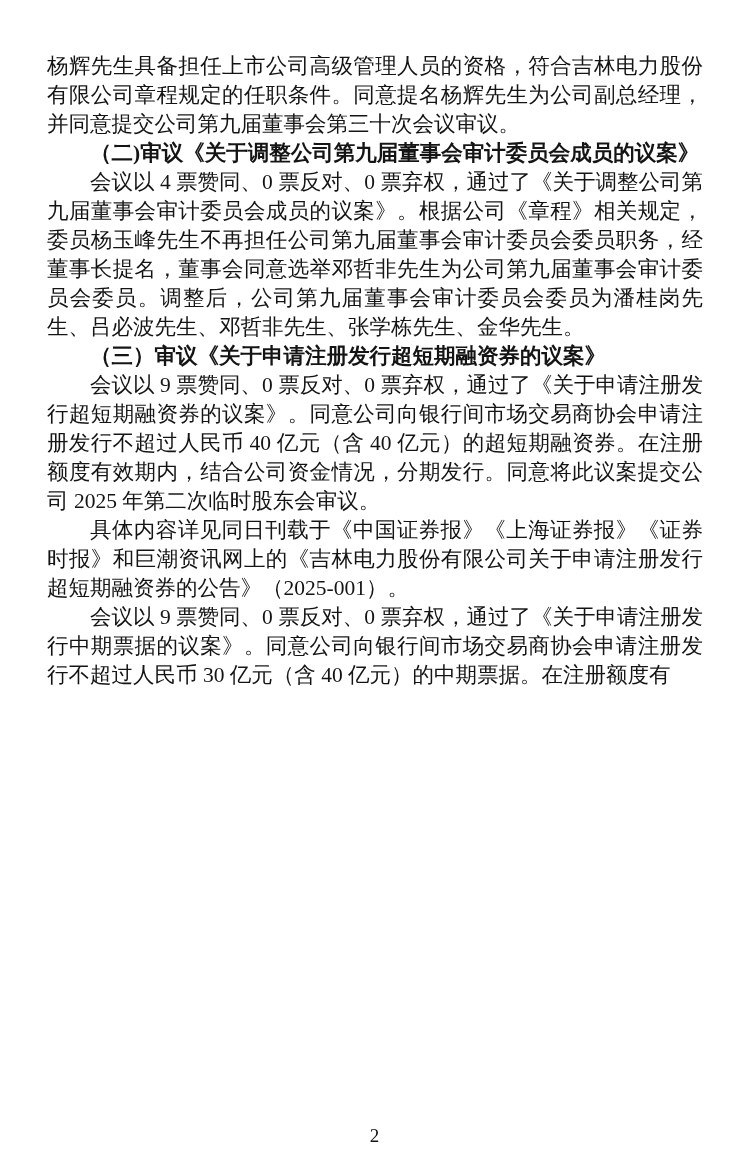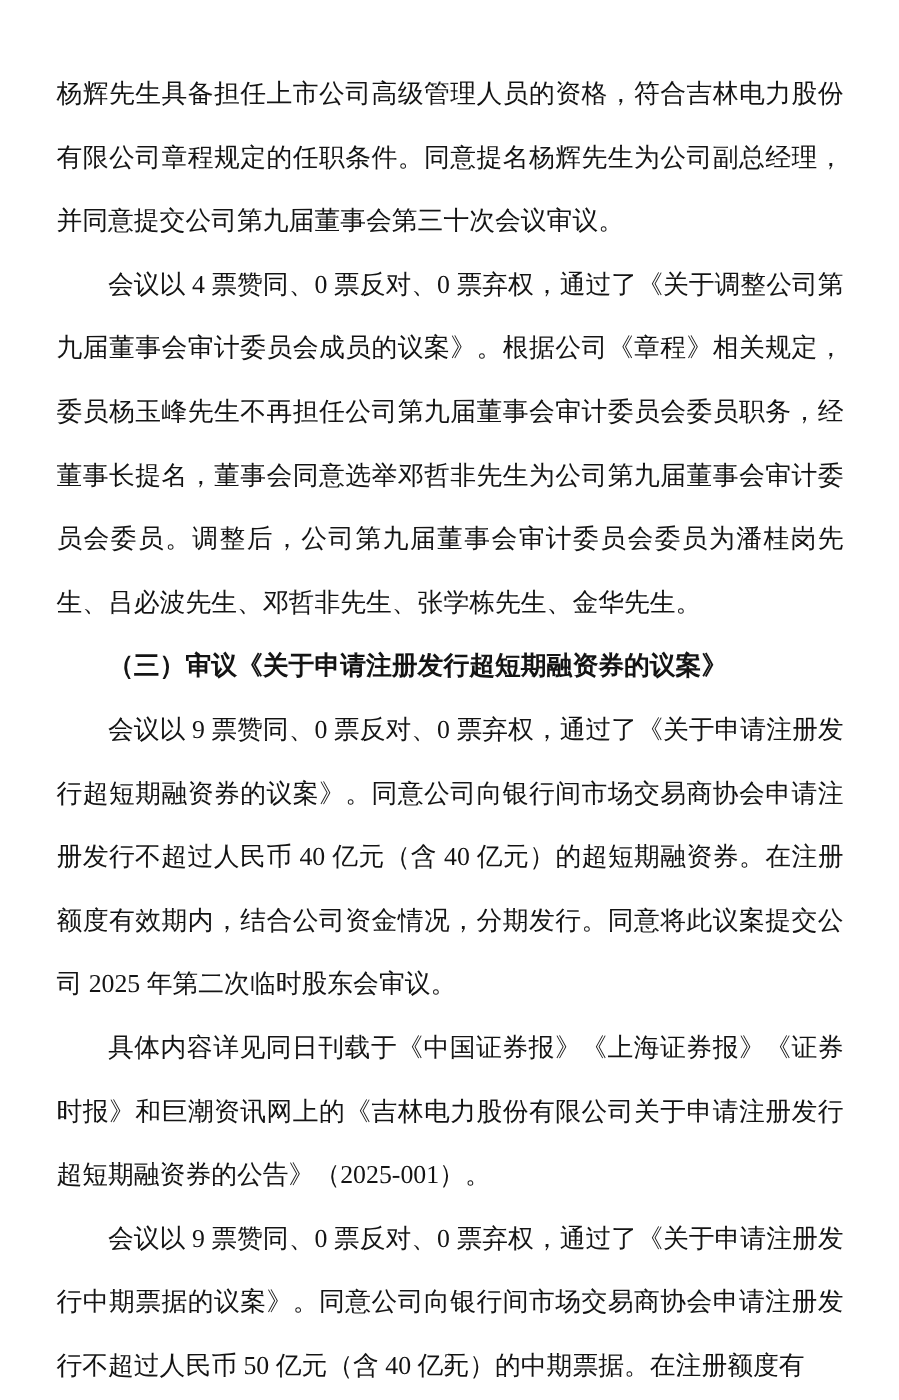--- a/index.html
+++ b/index.html
@@ -15,21 +15,21 @@
     overflow: hidden;
     color: #141414;
     font-family: "Liberation Serif", "DejaVu Serif", serif;
   }
   .doc-body {
     position: absolute;
     left: 47px;
     top: 52px;
     width: 656px;
     font-size: 21.5px;
-    line-height: 53px;
+    line-height: 29px;
     text-align: justify;
     text-justify: inter-ideograph;
   }
   .para {
     margin: 0;
     padding: 0;
     text-indent: 2em;
     font-weight: normal;
   }
   .para.continuation {
@@ -54,29 +54,30 @@
 </style>
 </head>
 <body>
 
 <div class="page">
 
   <div class="doc-body">
 
     <p class="para continuation">杨辉先生具备担任上市公司高级管理人员的资格，符合吉林电力股份有限公司章程规定的任职条件。同意提名杨辉先生为公司副总经理，并同意提交公司第九届董事会第三十次会议审议。</p>
 
+    <p class="head">（二)审议《关于调整公司第九届董事会审计委员会成员的议案》</p>
 
     <p class="para">会议以 4 票赞同、0 票反对、0 票弃权，通过了《关于调整公司第九届董事会审计委员会成员的议案》。根据公司《章程》相关规定，委员杨玉峰先生不再担任公司第九届董事会审计委员会委员职务，经董事长提名，董事会同意选举邓哲非先生为公司第九届董事会审计委员会委员。调整后，公司第九届董事会审计委员会委员为潘桂岗先生、吕必波先生、邓哲非先生、张学栋先生、金华先生。</p>
 
     <p class="head">（三）审议《关于申请注册发行超短期融资券的议案》</p>
 
     <p class="para">会议以 9 票赞同、0 票反对、0 票弃权，通过了《关于申请注册发行超短期融资券的议案》。同意公司向银行间市场交易商协会申请注册发行不超过人民币 40 亿元（含 40 亿元）的超短期融资券。在注册额度有效期内，结合公司资金情况，分期发行。同意将此议案提交公司 2025 年第二次临时股东会审议。</p>
 
     <p class="para">具体内容详见同日刊载于《中国证券报》《上海证券报》《证券时报》和巨潮资讯网上的《吉林电力股份有限公司关于申请注册发行超短期融资券的公告》（2025-001）。</p>
 
 
-    <p class="para">会议以 9 票赞同、0 票反对、0 票弃权，通过了《关于申请注册发行中期票据的议案》。同意公司向银行间市场交易商协会申请注册发行不超过人民币 50 亿元（含 40 亿元）的中期票据。在注册额度有</p>
+    <p class="para">会议以 9 票赞同、0 票反对、0 票弃权，通过了《关于申请注册发行中期票据的议案》。同意公司向银行间市场交易商协会申请注册发行不超过人民币 30 亿元（含 40 亿元）的中期票据。在注册额度有</p>
 
   </div>
 
   <div class="page-num">2</div>
 
 </div>
 
 </body></html>

